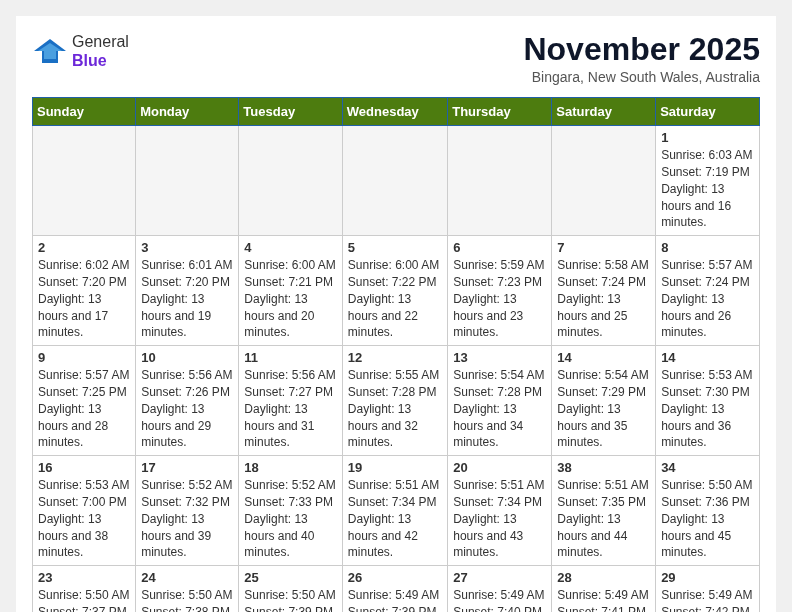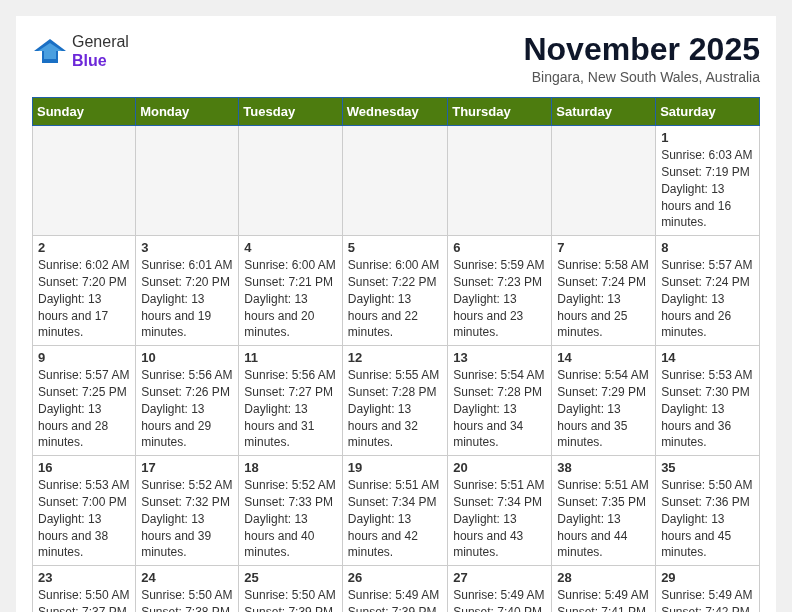--- a/index.html
+++ b/index.html
@@ -280,21 +280,21 @@
 and 43 minutes.</div>
           </td>
           <td>
             <span class="day-num">38</span>
             <div class="day-info">Sunrise: 5:51 AM
 Sunset: 7:35 PM
 Daylight: 13 hours
 and 44 minutes.</div>
           </td>
           <td>
-            <span class="day-num">35</span>
+            <span class="day-num">34</span>
             <div class="day-info">Sunrise: 5:50 AM
 Sunset: 7:36 PM
 Daylight: 13 hours
 and 45 minutes.</div>
           </td>
         </tr>
         <tr class="week-row">
           <td>
             <span class="day-num">23</span>
             <div class="day-info">Sunrise: 5:50 AM

